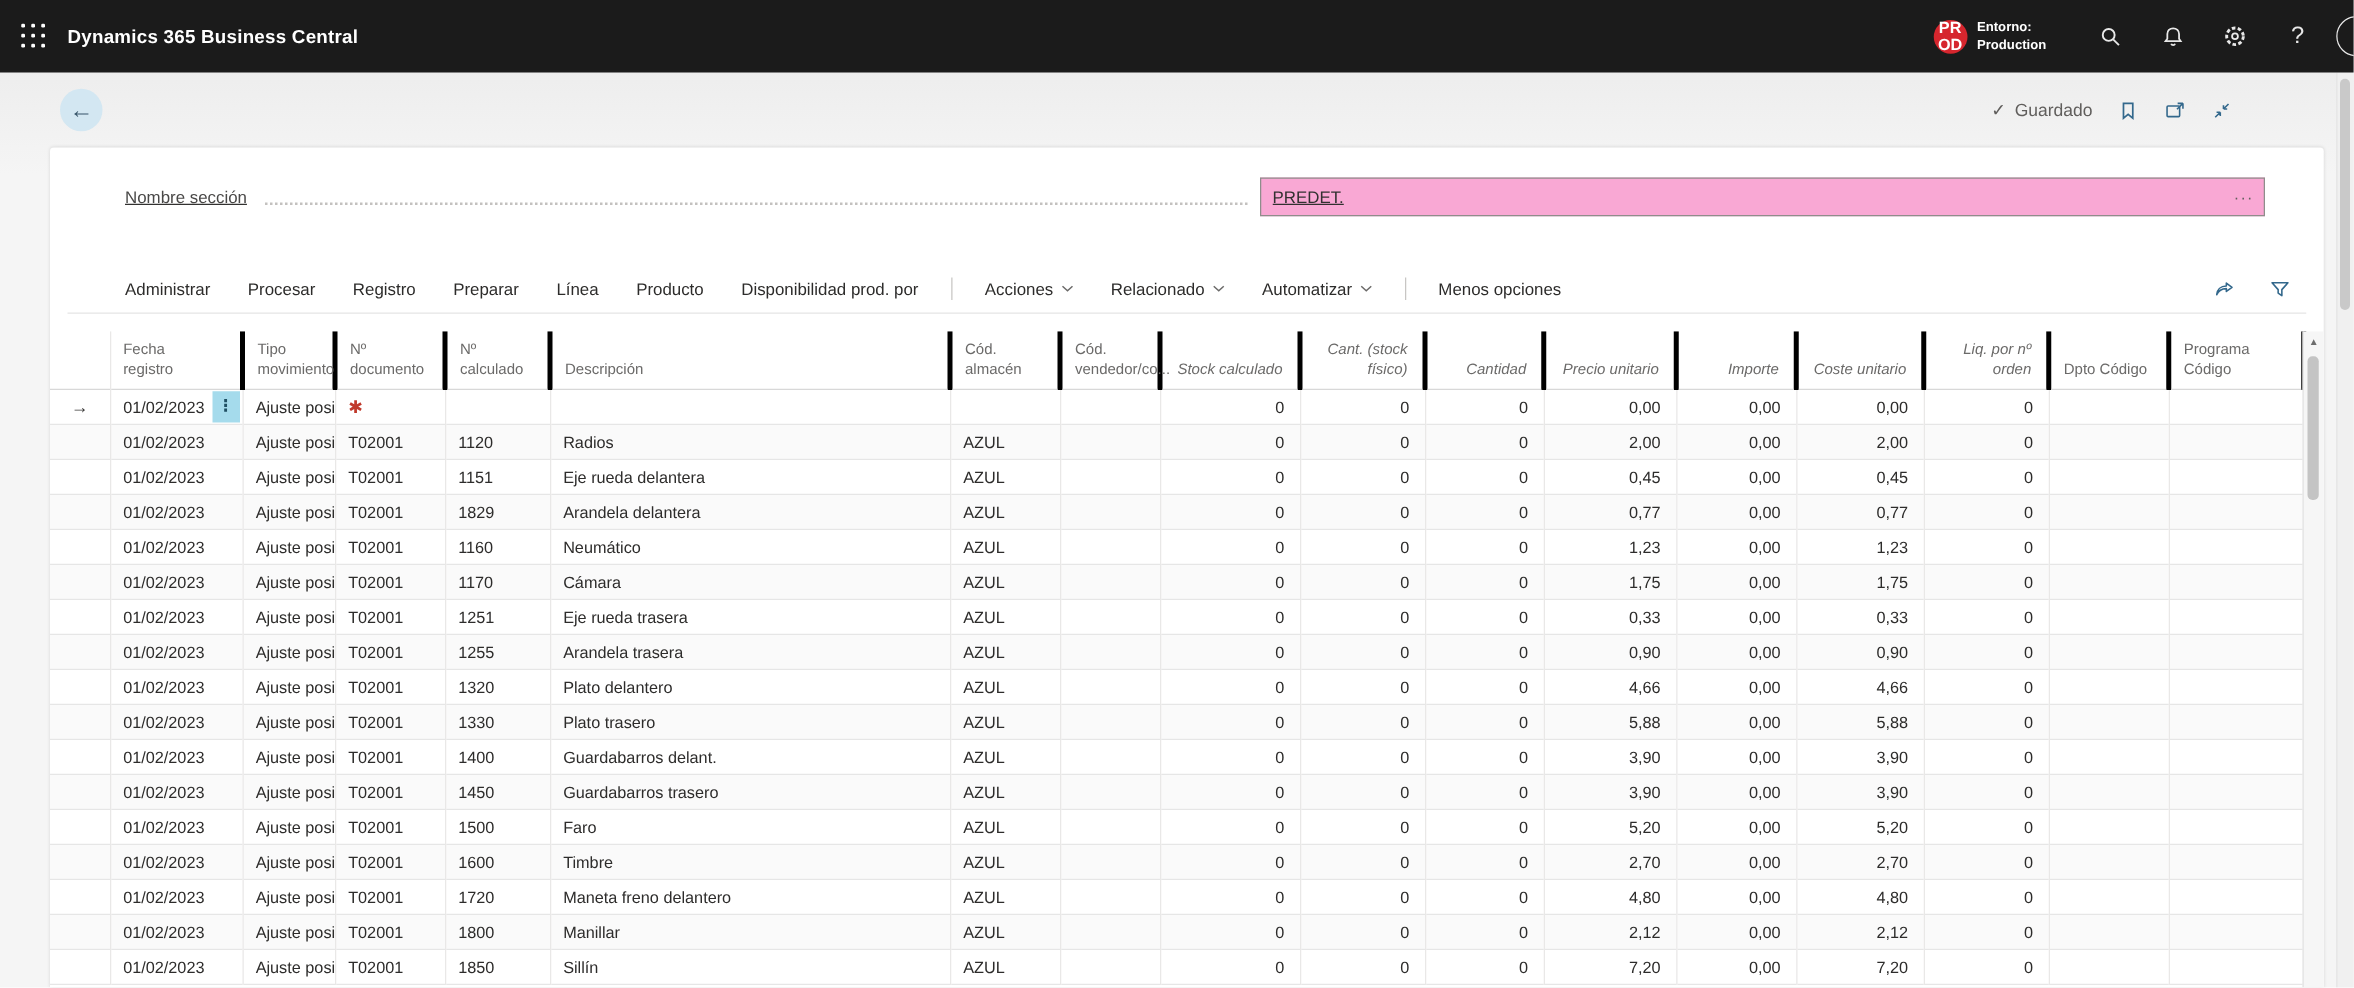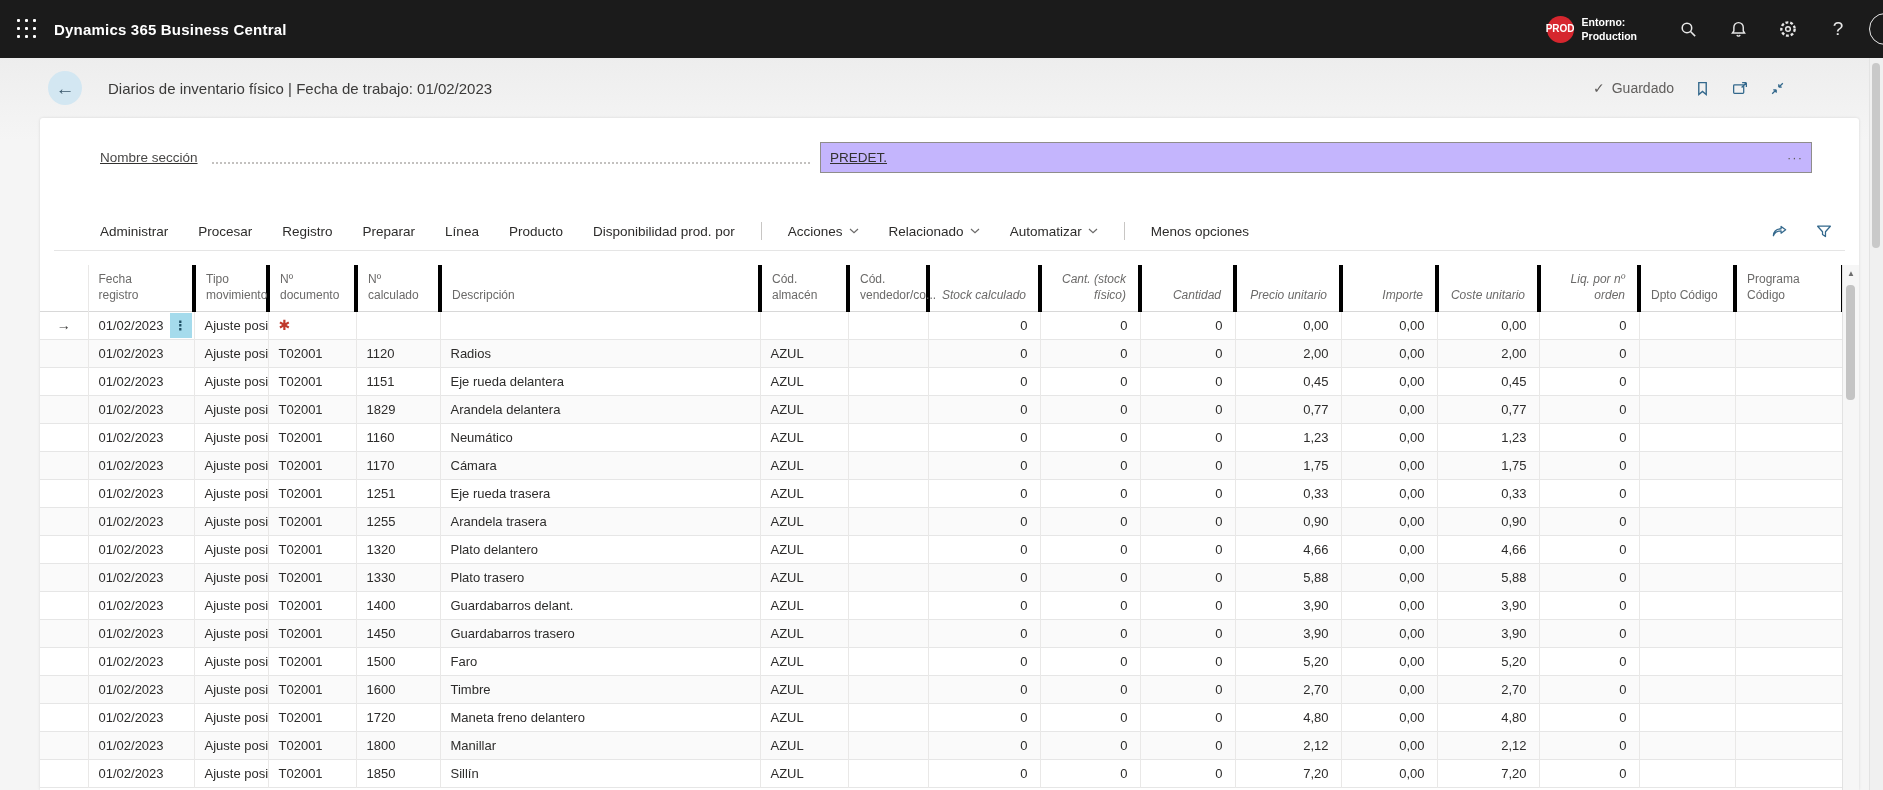--- a/index.html
+++ b/index.html
@@ -9,43 +9,43 @@
     background:linear-gradient(#e8e8e8,#f5f5f5 140px,#f5f5f5);
     color:#323130;
   }
   
   .topbar{height:58px;background:#1b1b1b;display:flex;align-items:center;position:relative;z-index:5;}
   .waffle{width:34px;height:34px;margin-left:10px;display:grid;grid-template-columns:repeat(3,5px);grid-template-rows:repeat(3,5px);gap:3px;place-content:center;cursor:pointer;}
   .waffle i{width:3.5px;height:3.5px;background:#ffffff;border-radius:1px;}
   .app-title{color:#ffffff;font-size:15px;font-weight:700;margin-left:10px;letter-spacing:.2px;}
   .topbar-right{position:absolute;right:0;top:0;height:58px;display:flex;align-items:center;gap:0;}
   .env{display:flex;align-items:center;margin-right:26px;cursor:pointer;}
-  .env-badge{width:27px;height:27px;border-radius:50%;background:#d6262e;color:#fff;font-size:10px;font-weight:700;
-    display:flex;flex-direction:row;align-items:center;justify-content:center;line-height:1.05;margin-left:40px;}
+  .env-badge{width:27px;height:27px;border-radius:50%;background:#d6262e;color:#fff;font-size:13px;font-weight:700;
+    display:flex;flex-direction:column;align-items:center;justify-content:center;line-height:1.05;margin-left:40px;}
   .env-text{color:#fff;font-size:10.5px;font-weight:700;line-height:1.35;margin-left:8px;}
   .top-icon{width:50px;height:58px;display:flex;align-items:center;justify-content:center;cursor:pointer;}
   .help-glyph{color:#e8e8e8;font-size:19px;font-weight:400;}
   .avatar-partial{width:30px;height:30px;border:1.6px solid #e8e8e8;border-radius:50%;margin-left:6px;margin-right:-18px;}
   
   .page-header{position:absolute;top:58px;left:0;right:13px;height:60px;display:flex;align-items:center;}
   .back-circle{width:34px;height:34px;border-radius:50%;background:#d3e7f2;margin-left:48px;display:flex;align-items:center;justify-content:center;cursor:pointer;}
   .back-glyph{color:#39576b;font-size:19px;line-height:1;}
   .page-title{font-size:15px;color:#3b3a39;margin-left:26px;}
   .header-right{position:absolute;right:84px;display:flex;align-items:center;gap:20px;}
   .saved{display:flex;align-items:center;gap:7px;color:#605e5c;font-size:14px;}
   .saved .chk{color:#605e5c;font-size:14px;}
   .hdr-icon{cursor:pointer;display:flex;align-items:center;}
   
   .card{position:absolute;top:118px;left:40px;width:1819px;bottom:0;background:#ffffff;
     box-shadow:0 0 3px rgba(0,0,0,.12);border-radius:3px 3px 0 0;}
   
   .field-row{position:absolute;top:22px;left:60px;width:1712px;height:34px;display:flex;align-items:center;text-decoration:underline;}
   .field-label{font-size:13.5px;color:#494847;white-space:nowrap;}
   .field-leader{flex:1;height:12px;margin:0 10px 0 14px;border-bottom:2px dotted #c3c1bf;}
-  .field-box{width:992px;height:31px;border:1px solid #8f8d8b;background:#c4b5fd;display:flex;align-items:center;position:relative;box-sizing:border-box;}
+  .field-box{width:804px;height:31px;border:1px solid #8f8d8b;background:#f9a8d4;display:flex;align-items:center;position:relative;box-sizing:border-box;}
   .field-box input{border:none;outline:none;flex:1;font-family:inherit;font-size:13.5px;color:#323130;padding:0 28px 0 9px;background:transparent;}
   .lookup-btn{position:absolute;right:8px;color:#605e5c;font-size:13px;letter-spacing:1px;cursor:pointer;line-height:1;}
   
   .menu-row{position:absolute;top:96px;left:60px;right:26px;height:34px;display:flex;align-items:center;font-size:13.5px;color:#2d2c2b;}
   .menu-group{display:flex;align-items:center;}
   .menu-item{margin-right:30px;cursor:pointer;white-space:nowrap;display:flex;align-items:center;gap:6px;}
   .menu-divider{width:1px;height:18px;background:#c8c6c4;margin:0 26px 0 -4px;}
   .menu-right{margin-left:auto;display:flex;align-items:center;gap:26px;}
   .menu-sep-line{position:absolute;top:132px;left:14px;right:14px;border-top:1px solid #e5e5e5;}
   
@@ -124,21 +124,20 @@
       <span class="help-glyph">?</span>
     </div>
     <div class="avatar-partial"></div>
   </div>
 </header>
 
 <div class="page-header">
   <div class="back-circle">
     <span class="back-glyph">←</span>
   </div>
-  <div class="page-title">Diarios de inventario físico | Fecha de trabajo: 01/02/2023</div>
 
   <div class="header-right">
     <div class="saved">
       <span class="chk">✓</span>
       <span>Guardado</span>
     </div>
     <div class="hdr-icon">
       <svg width="17" height="17" viewBox="0 0 16 16">
           <path d="M4.5 2.5h7v11.2l-3.5-2.9-3.5 2.9z" fill="none" stroke="#33688c" stroke-width="1.3"></path>
         </svg>

